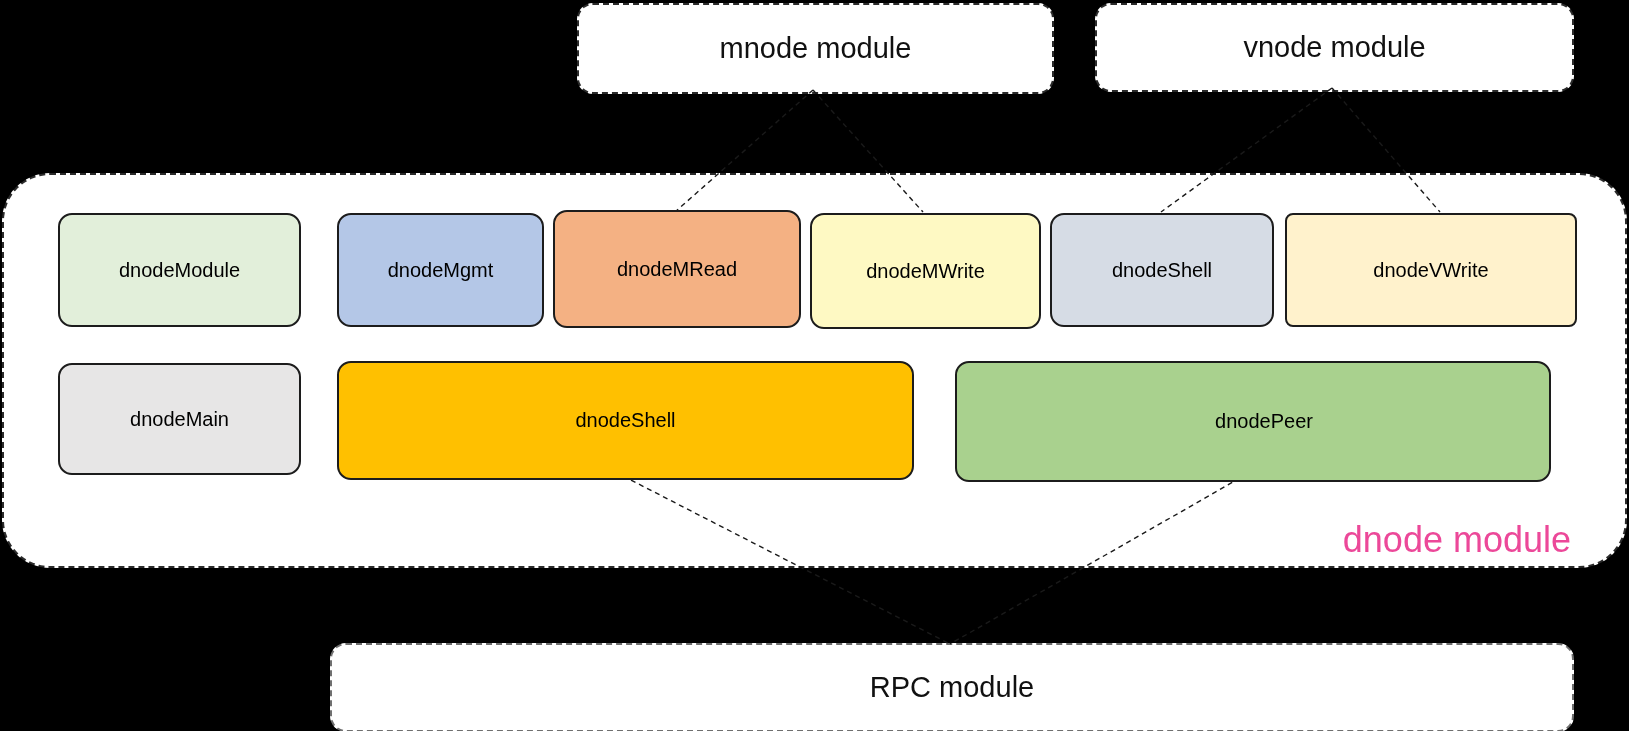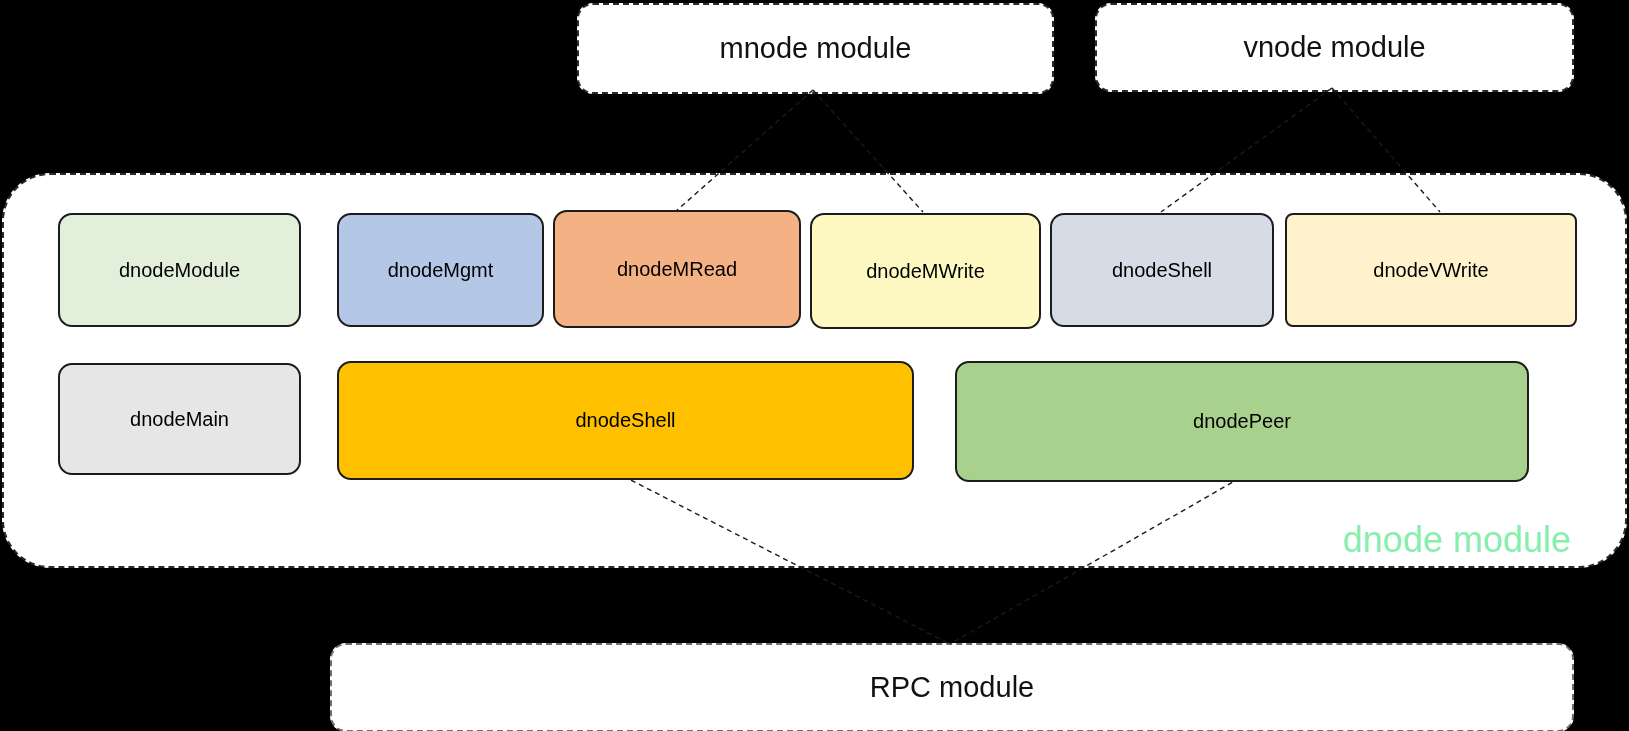--- a/index.html
+++ b/index.html
@@ -27,21 +27,21 @@
   .dnode-container{
     background:#fff;
     border:2px dashed #2b2b2b;
     border-radius:48px;
     z-index:1;
   }
   .dnode-caption{
     position:absolute;
     right:58px;bottom:10px;
     font-size:36px;
-    color:#86efac;
+    color:#ec4899;
     z-index:3;
   }
   
   .node{
     position:absolute;
     border:2px solid #1c1c1c;
     border-radius:14px;
     display:flex;align-items:center;justify-content:center;
     font-size:20px;
     color:#000;
@@ -82,15 +82,15 @@
 <div class="node" style="left: 810px; top: 213px; width: 227px; height: 112px; background-color: #fef9c3;">dnodeMWrite</div>
 
 <div class="node" style="left: 1050px; top: 213px; width: 220px; height: 110px; background-color: rgb(214, 220, 229);">dnodeShell</div>
 
 <div class="node" style="left: 1285px; top: 213px; width: 288px; height: 110px; background-color: rgb(255, 242, 204); border-radius: 8px;">dnodeVWrite</div>
 
 <div class="node" style="left: 58px; top: 363px; width: 239px; height: 108px; background-color: rgb(231, 230, 230);">dnodeMain</div>
 
 <div class="node" style="left: 337px; top: 361px; width: 573px; height: 115px; background-color: rgb(255, 192, 0);">dnodeShell</div>
 
-<div class="node" style="left: 955px; top: 361px; width: 570px; height: 117px; background-color: rgb(169, 209, 142);">dnodePeer</div>
+<div class="node" style="left: 955px; top: 361px; width: 570px; height: 117px; background-color: rgb(169, 209, 142); padding-left: 22px;">dnodePeer</div>
 
 <div class="abs dashed-module gray-border" style="left:330px;top:643px;width:1240px;height:85px;">RPC module</div>
 
 </body></html>

